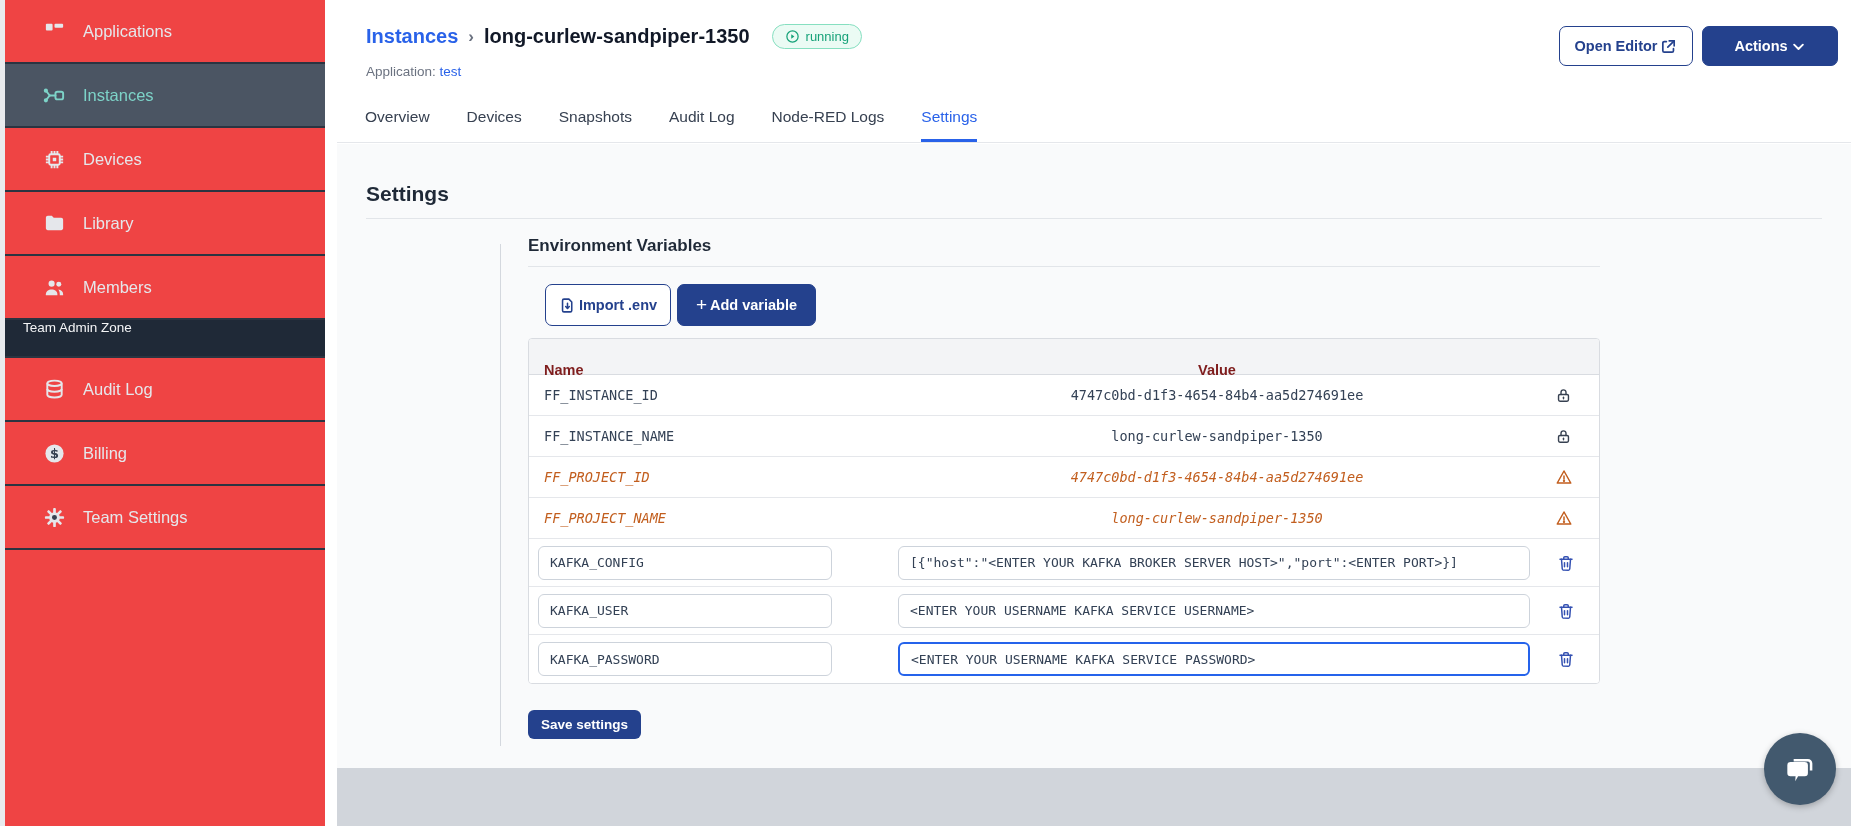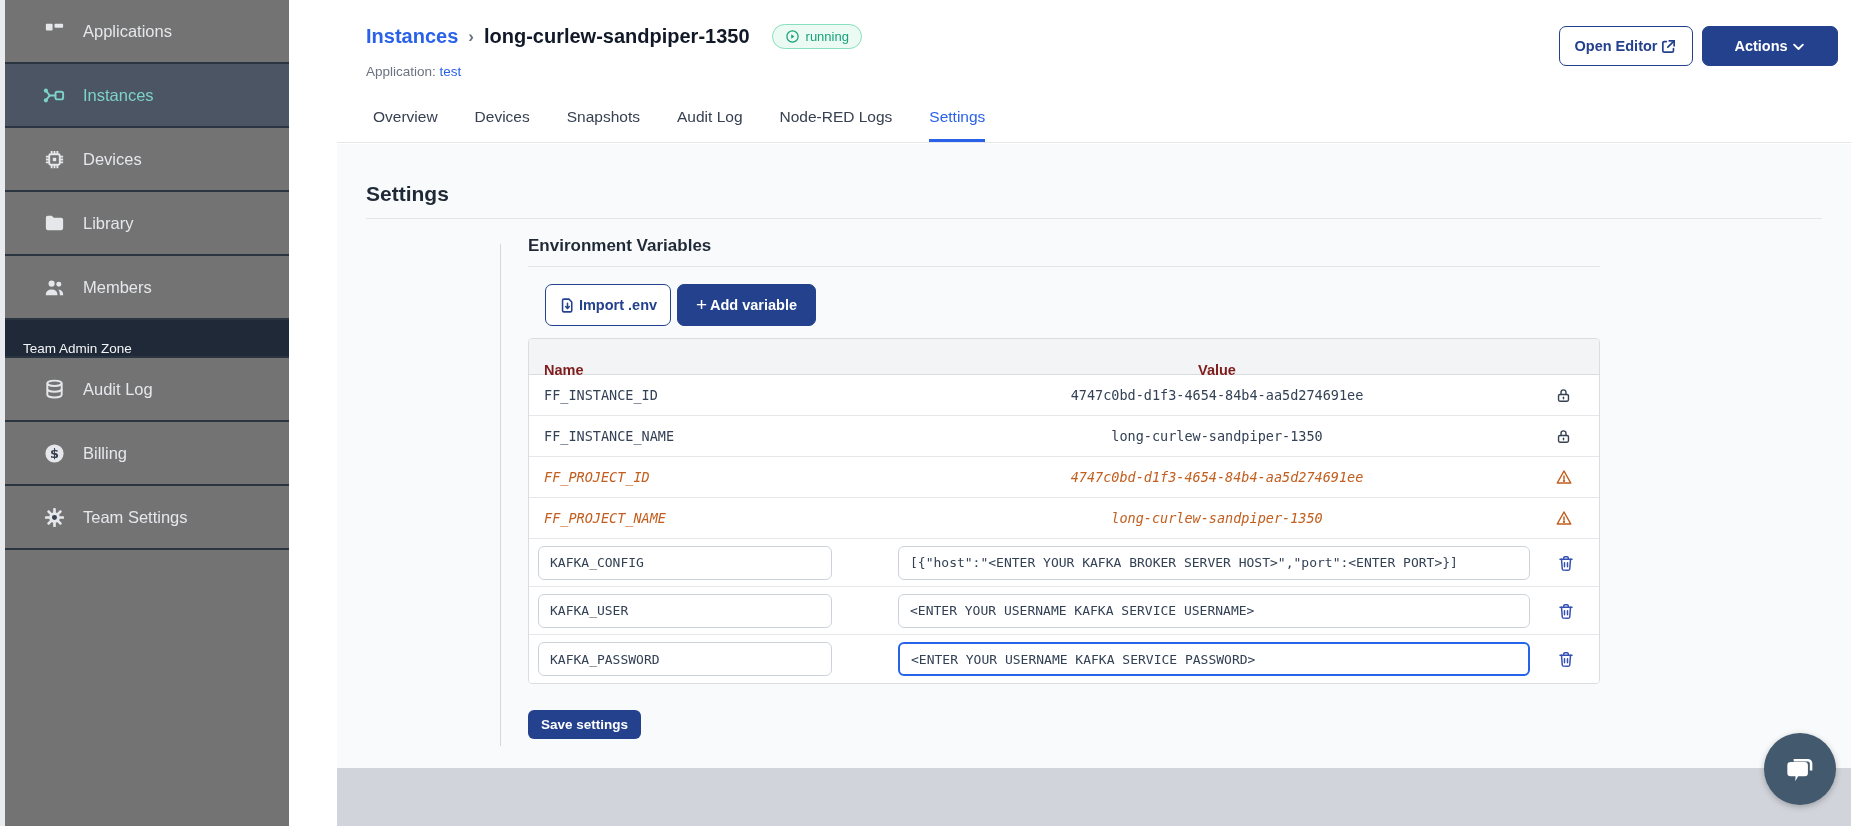--- a/index.html
+++ b/index.html
@@ -4,46 +4,46 @@
 <style>
   * { margin:0; padding:0; box-sizing:border-box; }
   html,body { width:1851px; height:826px; overflow:hidden; background:#fff;
     font-family:"Liberation Sans", sans-serif; }
   .abs { position:absolute; }
 
   
   .edge-strip { left:0; top:0; width:5px; height:826px; background:#E9EBEE; }
 
   
-  .sidebar { left:5px; top:0; width:284px; height:826px; background:#737373; }
+  .sidebar { left:5px; top:0; width:320px; height:826px; background:#ef4444; }
   .side-item { display:flex; align-items:center; gap:17px; height:64px; padding-left:38px;
     color:#E5E7EB; font-size:16.5px; border-bottom:2px solid #2B3441; cursor:pointer; }
   .side-item svg { width:23px; height:23px; flex:0 0 auto; }
   .side-item.active { background:#4B5563; color:#7DD3C8; }
   .zone-header { height:38px; background:#1F2937; color:#F3F4F6; font-size:13.5px;
-    display:flex; align-items:flex-end; padding-left:18px; border-bottom:2px solid #2B3441; }
+    display:flex; align-items:flex-start; padding-left:18px; border-bottom:2px solid #2B3441; }
 
   
   .main-header { left:337px; top:0; width:1514px; height:143px; background:#fff;
     border-bottom:1px solid #E5E7EB; }
   .crumb-row { position:absolute; left:29px; top:24px; display:flex; align-items:center; gap:10px; }
   .crumb-link { color:#2962E9; font-weight:bold; font-size:20px; cursor:pointer; }
   .crumb-sep { color:#6B7280; font-size:17px; font-weight:bold; }
   .crumb-name { color:#111827; font-weight:bold; font-size:20px; }
   .badge { display:flex; align-items:center; gap:6px; margin-left:12px; height:25px;
     padding:0 12px; border-radius:13px; background:#EBFBF4; border:1px solid #86DFC0;
     color:#17A279; font-size:13px; }
   .app-row { position:absolute; left:29px; top:64px; font-size:13.5px; color:#6B7280; }
   .app-row a { color:#2962E9; text-decoration:none; cursor:pointer;text-align:right; }
   .hdr-buttons { position:absolute; right:13px; top:26px; display:flex; gap:9px; }
   .btn { display:flex; align-items:center; justify-content:center; gap:3px; border-radius:7px;
     font-weight:bold; font-size:14.5px; cursor:pointer; }
   .btn-outline { width:134px; height:40px; background:#fff; border:1.5px solid #24418D; color:#24418D; }
   .btn-solid { width:136px; height:40px; background:#24418D; border:1.5px solid #24418D; color:#fff; }
-  .tabs { position:absolute; left:36px; bottom:0; display:flex; gap:37px; }
+  .tabs { position:absolute; left:28px; bottom:0; display:flex; gap:37px; }
   .tab { font-size:15.5px; color:#374151; padding-bottom:13px; cursor:pointer;
     border-bottom:3px solid transparent; }
   .tab.active { color:#2962E9; border-bottom-color:#2962E9; }
 
   
   .content { left:337px; top:144px; width:1514px; height:624px; background:#F9FAFB; }
   .settings-title { position:absolute; left:29px; top:38px; font-size:21px; font-weight:bold; color:#1F2937; }
   .settings-rule { position:absolute; left:29px; top:74px; width:1456px; height:1px; background:#E2E5E9; }
 
   .settings-nav { position:absolute; left:29px; top:98px; width:122px; }

